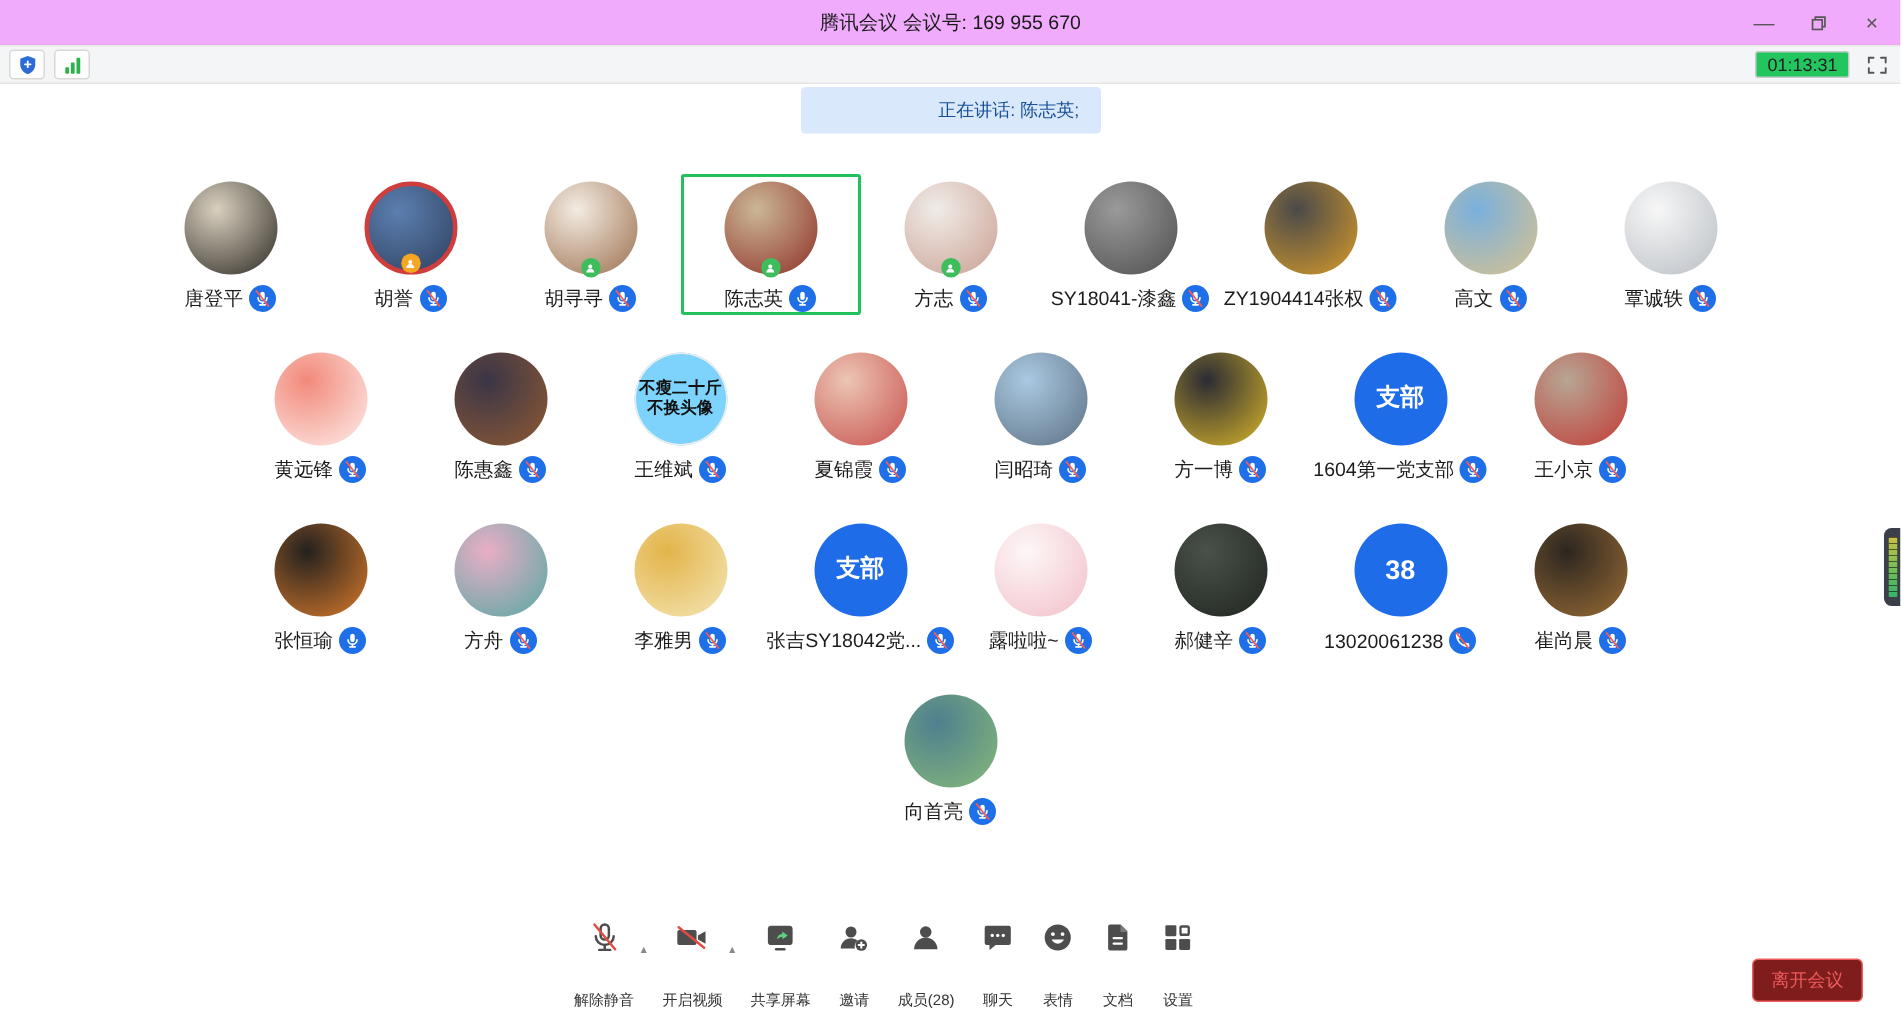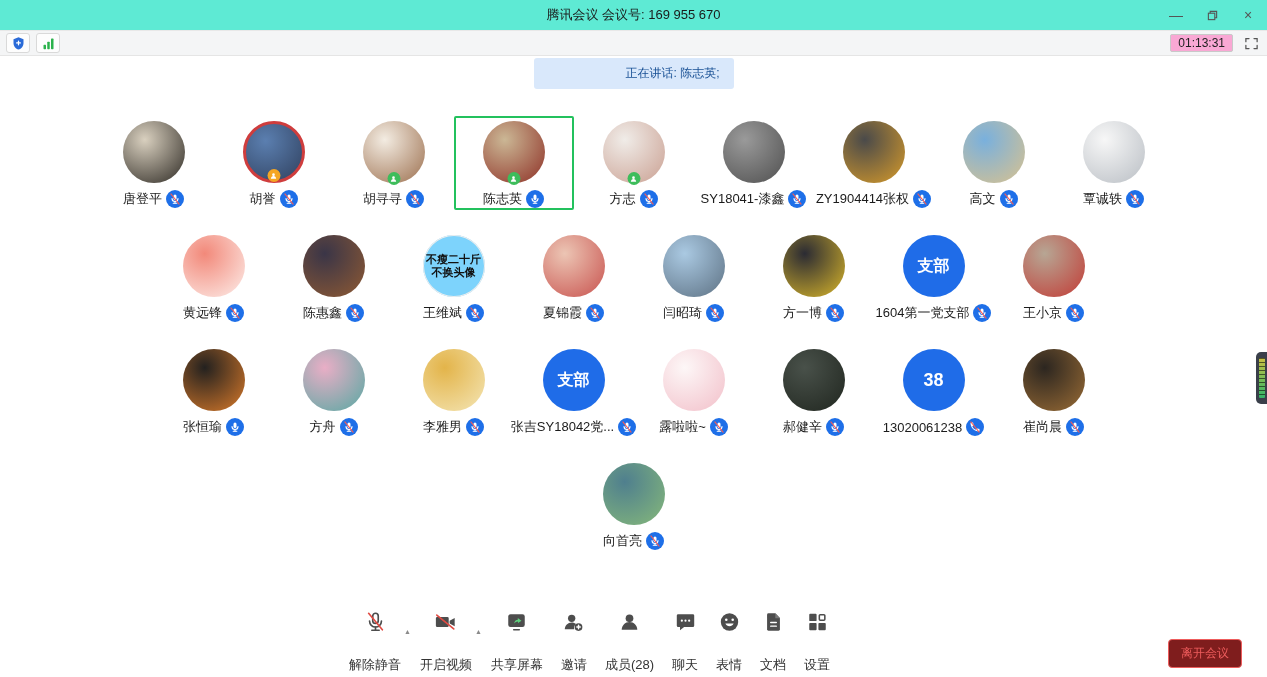--- a/index.html
+++ b/index.html
@@ -1,29 +1,29 @@
 <!DOCTYPE html>
 <html><head>
 <meta charset="utf-8">
 <style>
   * { margin:0; padding:0; box-sizing:border-box; }
   html,body { width:1267px; height:677px; overflow:hidden; }
   body { font-family:"Liberation Sans", sans-serif; background:#ffffff; position:relative; color:#1b1b1b; }
 
   
-  .titlebar { position:absolute; top:0; left:0; right:0; height:30px; background:#5eead4; display:flex; align-items:center; justify-content:center; }
+  .titlebar { position:absolute; top:0; left:0; right:0; height:30px; background:#f0abfc; display:flex; align-items:center; justify-content:center; }
   .titlebar .title { font-size:13px; color:#1a1a1a; }
   .wincontrols { position:absolute; right:8px; top:0; height:30px; display:flex; align-items:center; gap:14px; }
   .winbtn { width:22px; height:22px; display:flex; align-items:center; justify-content:center; color:#555; font-size:14px; cursor:default; }
 
   
   .statusbar { position:absolute; top:30px; left:0; right:0; height:26px; background:#f4f5f6; border-top:1px solid #e8e8e8; border-bottom:1px solid #e5e5e5; display:flex; align-items:center; padding:0 6px; }
   .statbox { width:24px; height:20px; background:#fdfdfd; border:1px solid #d9d9d9; border-radius:3px; display:flex; align-items:center; justify-content:center; margin-right:6px; }
   .statusbar .right { margin-left:auto; display:flex; align-items:center; gap:8px; }
-  .timerbox { border:1px solid #c9c9c9; border-radius:2px; background:#f9a8d4; padding:1px 7px; font-size:12px; color:#222; }
+  .timerbox { border:1px solid #c9c9c9; border-radius:2px; background:#22c55e; padding:1px 7px; font-size:12px; color:#222; }
   .fsbtn { width:20px; height:20px; display:flex; align-items:center; justify-content:center; }
 
   
   .banner-wrap { position:absolute; top:58px; left:0; right:0; display:flex; justify-content:center;text-align:right; }
   .banner { background:#d9e8fb; color:#174f94; font-size:12px; border-radius:3px; padding:7px 14px; min-width:200px; }
 
   
   .grid { position:absolute; top:116px; left:0; right:0; display:flex; flex-direction:column; gap:20px; }
   .prow { display:flex; justify-content:center; }
   .tile { width:120px; height:94px; display:flex; flex-direction:column; align-items:center; padding-top:3px; border:2px solid transparent; border-radius:2px; }
@@ -38,21 +38,21 @@
   
   .leveltab { position:absolute; right:0; top:352px; width:11px; height:52px; background:#3a3f4a; border-radius:5px 0 0 5px; display:flex; align-items:center; justify-content:center; }
   .levelbar { width:6px; height:40px; background:
       repeating-linear-gradient(to bottom, rgba(0,0,0,.55) 0 1px, transparent 1px 4px),
       linear-gradient(to top, #35b469, #7cbd55, #c9bf44); border-radius:1px; }
 
   
   .toolbar { position:absolute; left:0; right:0; bottom:0; height:46px; background:#ffffff; }
   .toolrow { position:absolute; left:50%; transform:translateX(-50%) translateX(-44px); bottom:3px; display:flex; align-items:flex-end; }
   .toolitem { display:flex; flex-direction:column; align-items:center; padding:0 9px; cursor:default; }
-  .toolitem .tlabel { font-size:13px; color:#333; margin-top:19px; white-space:nowrap; }
+  .toolitem .tlabel { font-size:10px; color:#333; margin-top:19px; white-space:nowrap; }
   .caret { font-size:7px; color:#8a8a8a; align-self:center; margin:0 0 22px -6px; }
   .leave-btn { position:absolute; right:25px; bottom:9px; background:#7f1d1d; border:1px solid #ee5c5c; color:#ee5c5c; border-radius:4px; font-size:12px; padding:5px 12px; font-family:"Liberation Sans",sans-serif; }
 </style>
 </head>
 <body>
 
 <div class="titlebar">
   <span class="title">腾讯会议 会议号: 169 955 670</span>
   <div class="wincontrols">
     <span class="winbtn">—</span>

